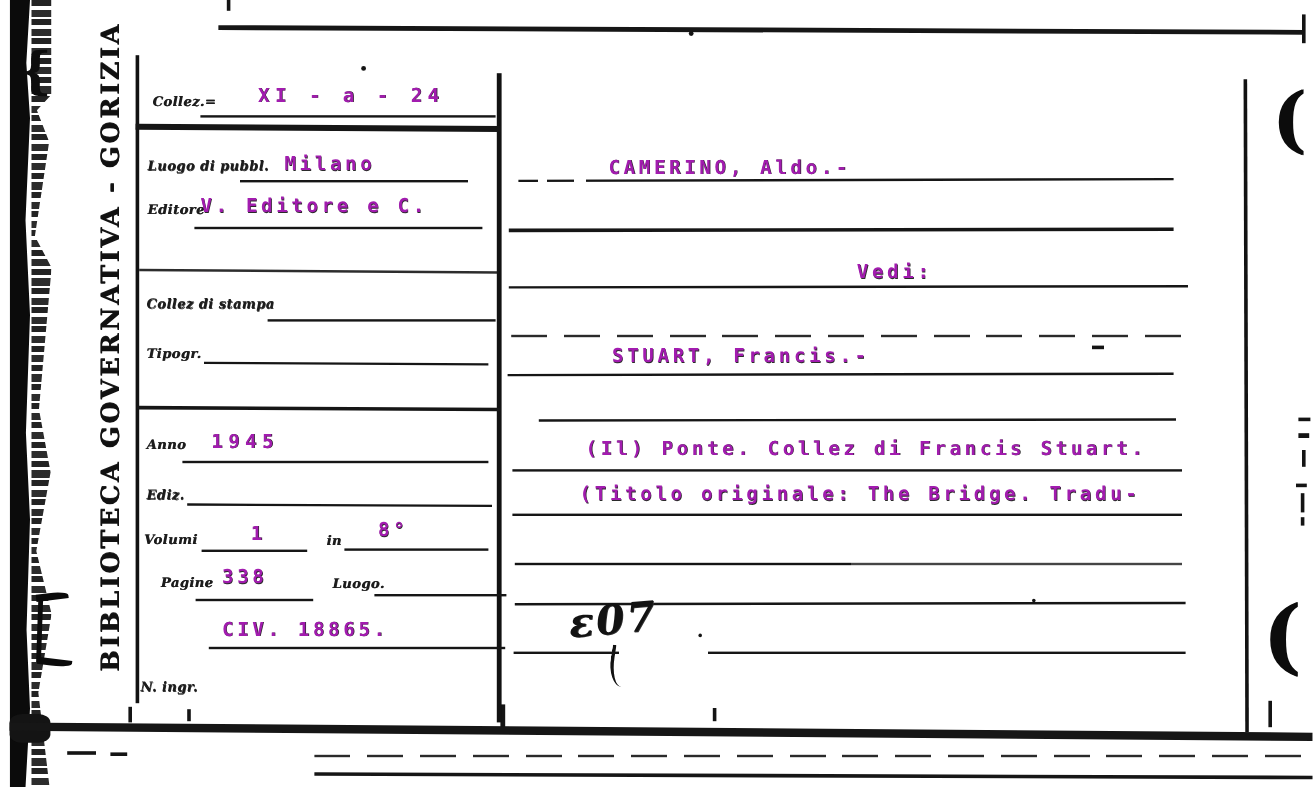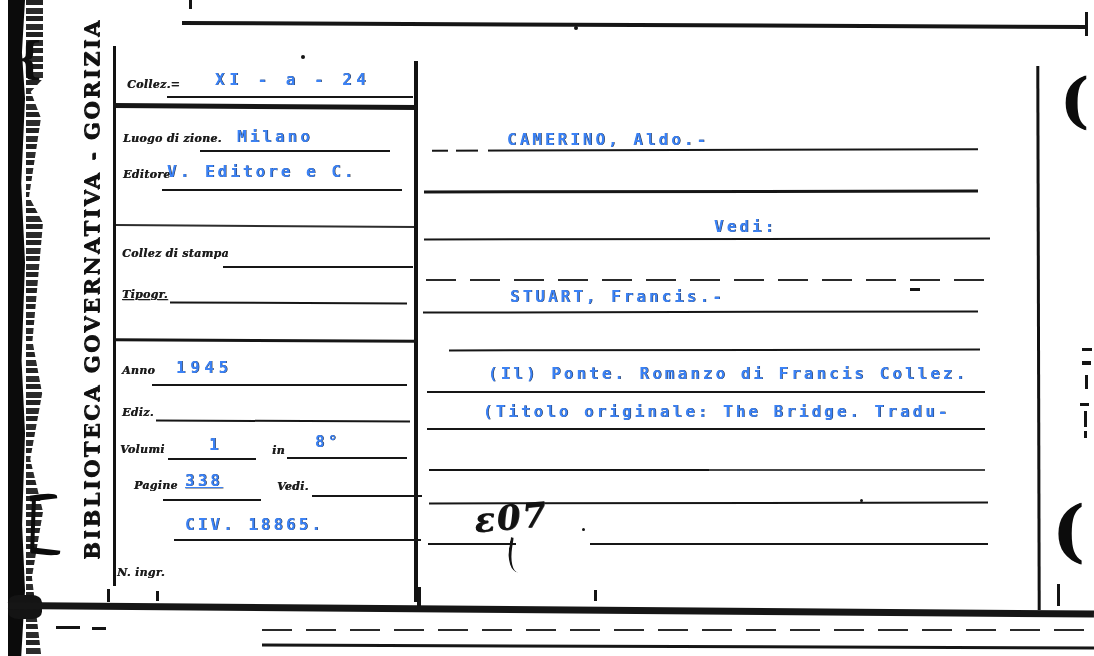--- a/index.html
+++ b/index.html
@@ -1,21 +1,21 @@
 <!DOCTYPE html>
 <html><head>
 <meta charset="utf-8">
 <style>
   html,body{margin:0;padding:0;background:#ffffff;}
   #canvas{position:relative;width:1094px;height:656px;background:#ffffff;overflow:hidden;
           font-family:"DejaVu Sans Mono",monospace;color:#151515;}
   #canvas *{position:absolute;box-sizing:border-box;}
 
   
-  .tw{font:700 16px/1.15 "DejaVu Sans Mono",monospace;letter-spacing:3px;color:#3b82f6;
+  .tw{font:700 16px/1.15 "DejaVu Sans Mono",monospace;letter-spacing:3px;color:#a21caf;
       text-shadow:0.5px 0.4px 0 #2b2b2b;white-space:nowrap;}
   .tw.sp{letter-spacing:4.5px;}
 
   
   .lbl{font:italic 700 11px/1 "DejaVu Serif",serif;letter-spacing:0.3px;color:#1c1c1c;
        text-shadow:0.4px 0.3px 0 #333;white-space:nowrap;}
 
   
   .ln{background:#161616;height:2px;}
   .ln.thick{height:4px;}
@@ -97,75 +97,75 @@
   <div class="vtext">BIBLIOTECA GOVERNATIVA - GORIZIA</div>
 
   <div class="vln" style="left:113px;top:46px;height:540px;"></div>
   <div class="vln" style="left:414px;top:61px;height:541px;width:4px;"></div>
 
   <div class="lbl" style="left:127px;top:79px;">Collez.=</div>
   <div class="tw sp" style="left:215px;top:71px;">XI - a - 24</div>
   <div class="ln" style="left:167px;top:96px;width:246px;"></div>
   <div class="ln" style="left:113px;top:104px;width:304px;height:5px;transform:rotate(0.35deg);"></div>
 
-  <div class="lbl" style="left:123px;top:133px;">Luogo di zione.</div>
+  <div class="lbl" style="left:123px;top:133px;">Luogo di pubbl.</div>
   <div class="tw" style="left:237px;top:128px;">Milano</div>
   <div class="ln" style="left:200px;top:150px;width:190px;"></div>
 
   <div class="lbl" style="left:123px;top:169px;">Editore</div>
   <div class="tw" style="left:167px;top:163px;">V. Editore e C.</div>
   <div class="ln" style="left:162px;top:189px;width:240px;"></div>
 
   <div class="ln hair" style="left:116px;top:225px;width:300px;transform:rotate(0.4deg);"></div>
 
   <div class="lbl" style="left:122px;top:248px;">Collez di stampa</div>
   <div class="ln" style="left:223px;top:266px;width:190px;"></div>
 
-  <div class="lbl" style="left:122px;top:289px;text-decoration:underline;">Tipogr.</div>
+  <div class="lbl" style="left:122px;top:289px;">Tipogr.</div>
   <div class="ln" style="left:170px;top:302px;width:237px;transform:rotate(0.3deg);"></div>
 
   <div class="ln" style="left:114px;top:339px;width:303px;height:3px;transform:rotate(0.3deg);"></div>
 
   <div class="lbl" style="left:122px;top:365px;">Anno</div>
   <div class="tw sp" style="left:176px;top:359px;">1945</div>
   <div class="ln" style="left:152px;top:384px;width:255px;"></div>
 
   <div class="lbl" style="left:122px;top:407px;">Ediz.</div>
   <div class="ln" style="left:156px;top:420px;width:254px;transform:rotate(0.25deg);"></div>
 
   <div class="lbl" style="left:120px;top:444px;">Volumi</div>
   <div class="tw" style="left:209px;top:436px;">1</div>
   <div class="ln" style="left:168px;top:458px;width:88px;"></div>
   <div class="lbl" style="left:272px;top:445px;">in</div>
   <div class="tw" style="left:315px;top:433px;">8°</div>
   <div class="ln" style="left:287px;top:457px;width:120px;"></div>
 
   <div class="lbl" style="left:134px;top:480px;">Pagine</div>
-  <div class="tw" style="left:185px;top:472px;text-decoration:underline;">338</div>
+  <div class="tw" style="left:185px;top:472px;">338</div>
   <div class="ln" style="left:163px;top:499px;width:98px;"></div>
-  <div class="lbl" style="left:277px;top:481px;">Vedi.</div>
+  <div class="lbl" style="left:277px;top:481px;">Luogo.</div>
   <div class="ln" style="left:312px;top:495px;width:110px;"></div>
 
   <div class="lbl" style="left:117px;top:523px;margin-top:44px;">N. ingr.</div>
   <div class="tw" style="left:185px;top:516px;">CIV. 18865.</div>
   <div class="ln" style="left:174px;top:539px;width:247px;"></div>
 
   <div class="tw" style="left:507px;top:131px;">CAMERINO, Aldo.-</div>
   <div class="ln startdash" style="left:432px;top:149px;width:546px;transform:rotate(-0.15deg);"></div>
   <div class="ln" style="left:424px;top:190px;width:554px;height:3px;transform:rotate(-0.1deg);"></div>
 
   <div class="tw" style="left:714px;top:218px;text-align:right;">Vedi:</div>
   <div class="ln" style="left:424px;top:238px;width:566px;transform:rotate(-0.1deg);"></div>
   <div class="ln faint" style="left:426px;top:279px;width:564px;"></div>
 
   <div class="tw" style="left:510px;top:288px;">STUART, Francis.-</div>
   <div class="ln" style="left:423px;top:311px;width:555px;transform:rotate(-0.12deg);"></div>
   <div class="ln" style="left:449px;top:349px;width:531px;transform:rotate(-0.1deg);"></div>
 
-  <div class="tw" style="left:488px;top:365px;">(Il) Ponte. Romanzo di Francis Collez.</div>
+  <div class="tw" style="left:488px;top:365px;">(Il) Ponte. Collez di Francis Stuart.</div>
   <div class="ln" style="left:427px;top:391px;width:558px;"></div>
   <div class="tw" style="left:483px;top:403px;">(Titolo originale: The Bridge. Tradu-</div>
   <div class="ln" style="left:427px;top:428px;width:558px;"></div>
   <div class="ln fadeout" style="left:429px;top:469px;width:556px;"></div>
   <div class="ln" style="left:429px;top:502px;width:559px;transform:rotate(-0.1deg);"></div>
 
   <div class="hand" style="left:474px;top:500px;">ε07</div>
   <div class="hand-tail"></div>
   <div class="ln gapline" style="left:428px;top:543px;width:560px;"></div>
 

